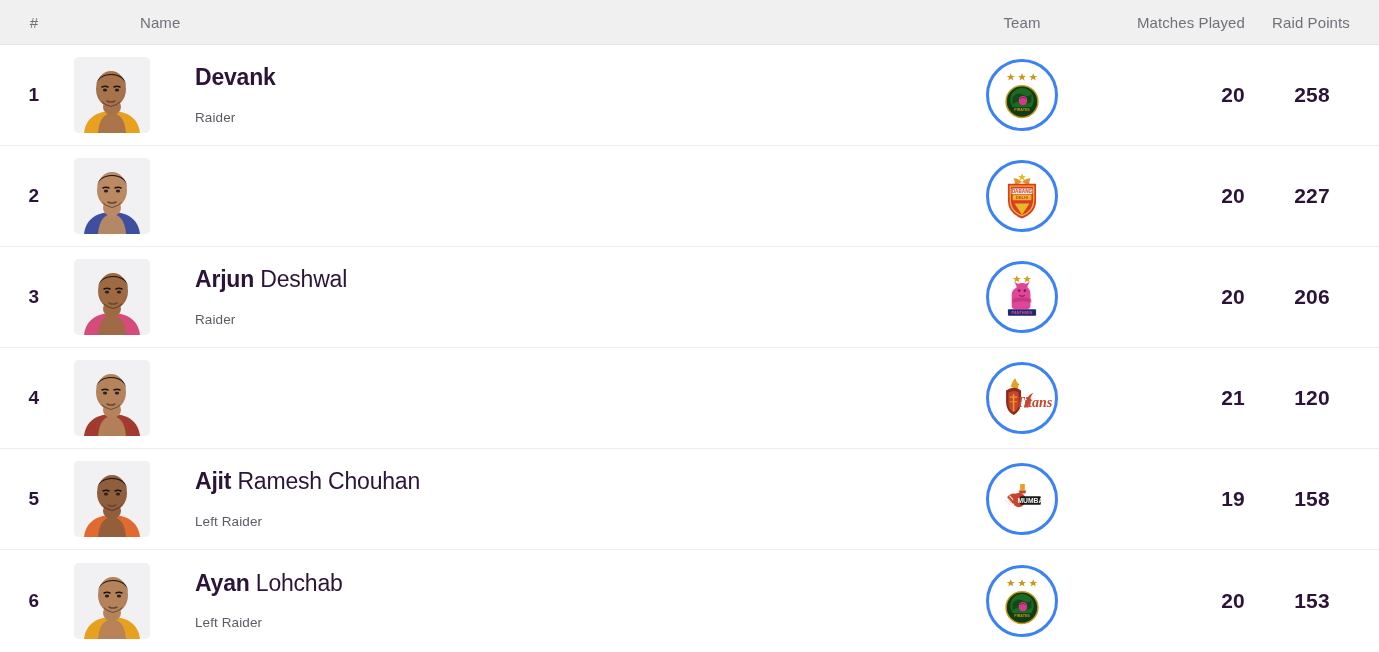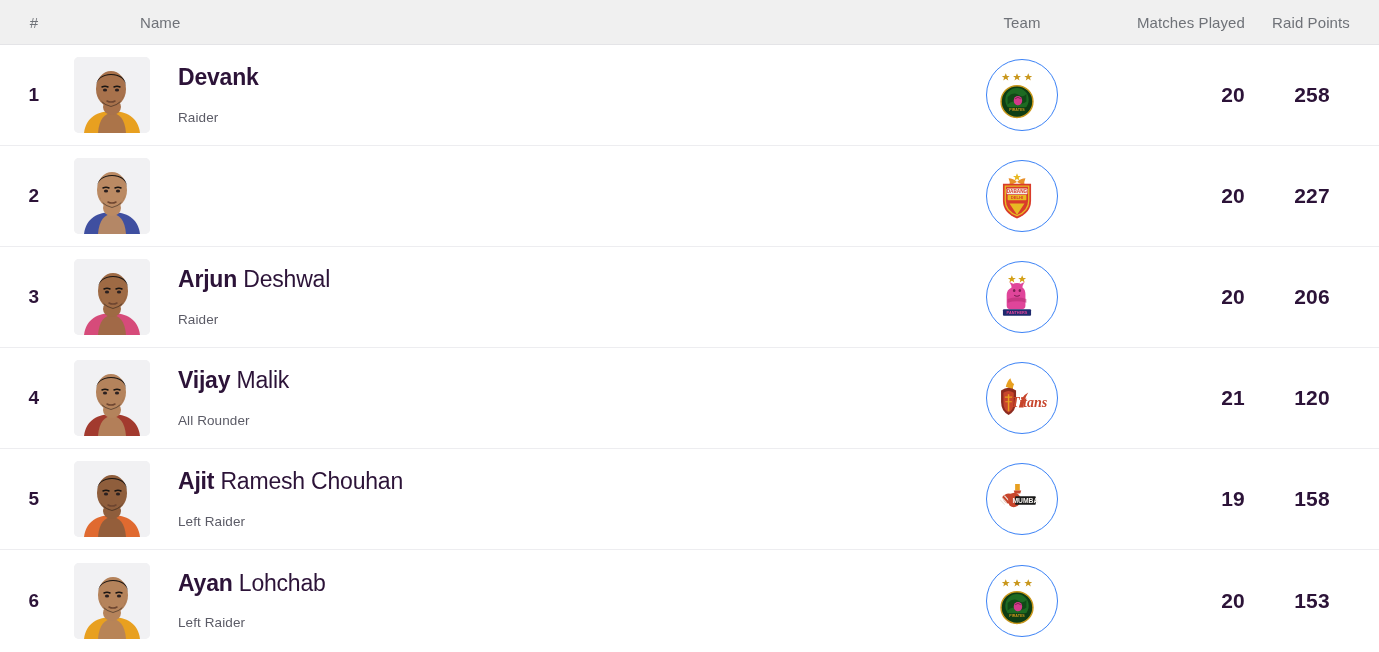--- a/index.html
+++ b/index.html
@@ -64,21 +64,21 @@
     font-size: 19px;
     font-weight: 600;
     color: #2c1338;
     letter-spacing: 0.2px;
   }
 
   
   .name-cell {
     display: flex;
     align-items: center;
-    gap: 0px;
+    gap: 17px;
   }
 
   .avatar {
     width: 76px;
     height: 76px;
     flex: 0 0 76px;
     border-radius: 5px;
     background: #f1f1f3;
     position: relative;
     overflow: hidden;
@@ -106,23 +106,24 @@
     letter-spacing: 0.1px;
   }
 
   
   .team-badge {
     width: 72px;
     height: 72px;
     margin: 0 auto;
     border-radius: 50%;
     background: #ffffff;
-    border: 1px solid #3b82f6;
+    border: 3px solid #3b82f6;
     display: flex;
     align-items: center;
+    justify-content: center;
     overflow: hidden;
   }
   .team-badge svg { display: block; }
 
   
   .stat {
     font-size: 21px;
     font-weight: 700;
     color: #2c1338;
     letter-spacing: 0.2px;
@@ -325,26 +326,20 @@
     <path d="M22 30 C22 14 52 14 52 30 C52 22 47 17 37 17 C28 17 22 22 22 30 Z" fill="#1b1613"></path>
     <ellipse cx="31" cy="33" rx="2.1" ry="1.5" fill="#2a2020"></ellipse>
     <ellipse cx="43" cy="33" rx="2.1" ry="1.5" fill="#2a2020"></ellipse>
     <path d="M28 30 q3 -1.6 6 0" stroke="#1b1613" stroke-width="1.5" fill="none" stroke-linecap="round"></path>
     <path d="M40 30 q3 -1.6 6 0" stroke="#1b1613" stroke-width="1.5" fill="none" stroke-linecap="round"></path>
     <path d="M37 35 l-1.4 5 h2.8 z" fill="#b4835c" opacity="0.6"></path>
     <path d="M33 44 q4 2.2 8 0" stroke="#6d4530" stroke-width="1.5" fill="none" stroke-linecap="round"></path>
     <path d="M24 36 q1 10 13 13 q12 -3 13 -13 q-2 12 -13 14 q-11 -2 -13 -14 z" fill="#1b1613" opacity="0.5"></path>
   </svg>
           </div>
-      <div class="name-text">
-        <div class="pname">
-          <span class="first">Vijay</span><span class="last"> Malik</span>
-        </div>
-        <div class="prole">All Rounder</div>
-      </div>
     </div>
 
     <div class="col-team">
       <div class="team-badge">
             <svg viewBox="0 0 64 64" width="60" height="60" xmlns="http://www.w3.org/2000/svg">
               <path d="M20 20 q2 -7 5 -9 q1 5 4 6 q-2 4 -1 6 z" fill="#e8a020"></path>
          <path d="M15 24 q8 -6 16 0 l0 12 q0 10 -8 14 q-8 -4 -8 -14 z" fill="#8c2b1f"></path>
          <path d="M17.5 26.5 q5.5 -4 11 0 l0 10 q0 8 -5.5 11 q-5.5 -3 -5.5 -11 z" fill="#c7452c"></path>
          <path d="M23 28 l0 18" stroke="#e8a020" stroke-width="1.6"></path>
          <path d="M19 31 l8 0" stroke="#e8a020" stroke-width="1.2"></path>

